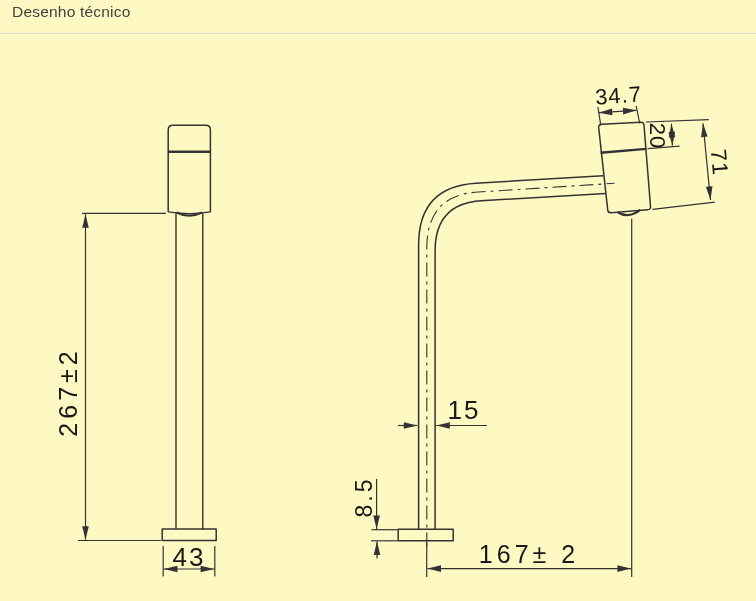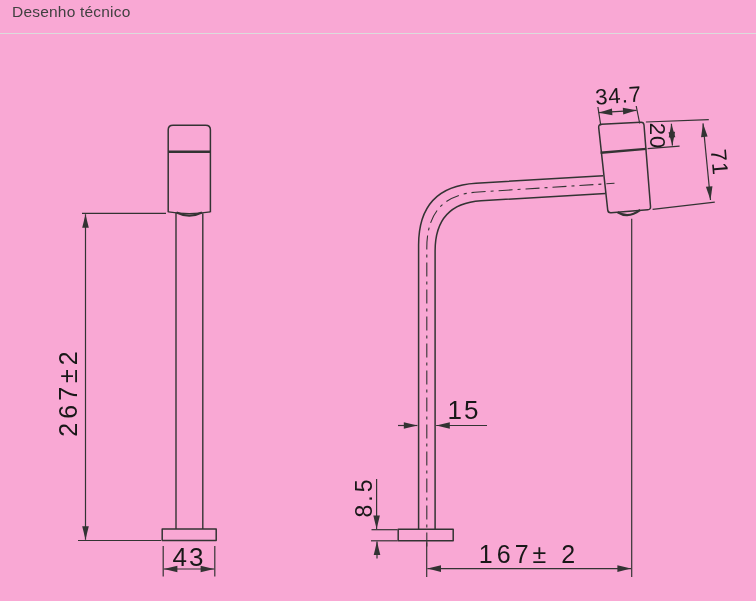--- a/index.html
+++ b/index.html
@@ -1,17 +1,17 @@
 <!DOCTYPE html>
 <html><head>
 <meta charset="utf-8">
 <style>
   html,body{margin:0;padding:0;background:#fff;}
   body{width:756px;height:601px;font-family:"Liberation Sans",sans-serif;}
-  .screen{position:relative;width:756px;height:601px;background:#f9a8d4;overflow:hidden;}
+  .screen{position:relative;width:756px;height:601px;background:#fef9c3;overflow:hidden;}
   .title{position:absolute;top:3px;left:12px;font-size:15.5px;color:#414141;letter-spacing:.2px;}
   .divider{position:absolute;top:33px;left:0;width:756px;height:1px;background:#dcdcdc;}
   svg.drawing{position:absolute;top:0;left:0;}
   svg.drawing path,svg.drawing rect{fill:none;stroke-linejoin:round;stroke-linecap:butt;}
   .dim-text{fill:#181818;stroke:none;font-family:"Liberation Sans",sans-serif;}
   .fs-lg{font-size:25px;letter-spacing:4px;}
   .fs-md{font-size:26px;letter-spacing:2px;}
   .fs-sm{font-size:22px;letter-spacing:1px;}
   .fs-85{font-size:23px;letter-spacing:3px;}
   marker polygon{fill:#333;stroke:none;}

